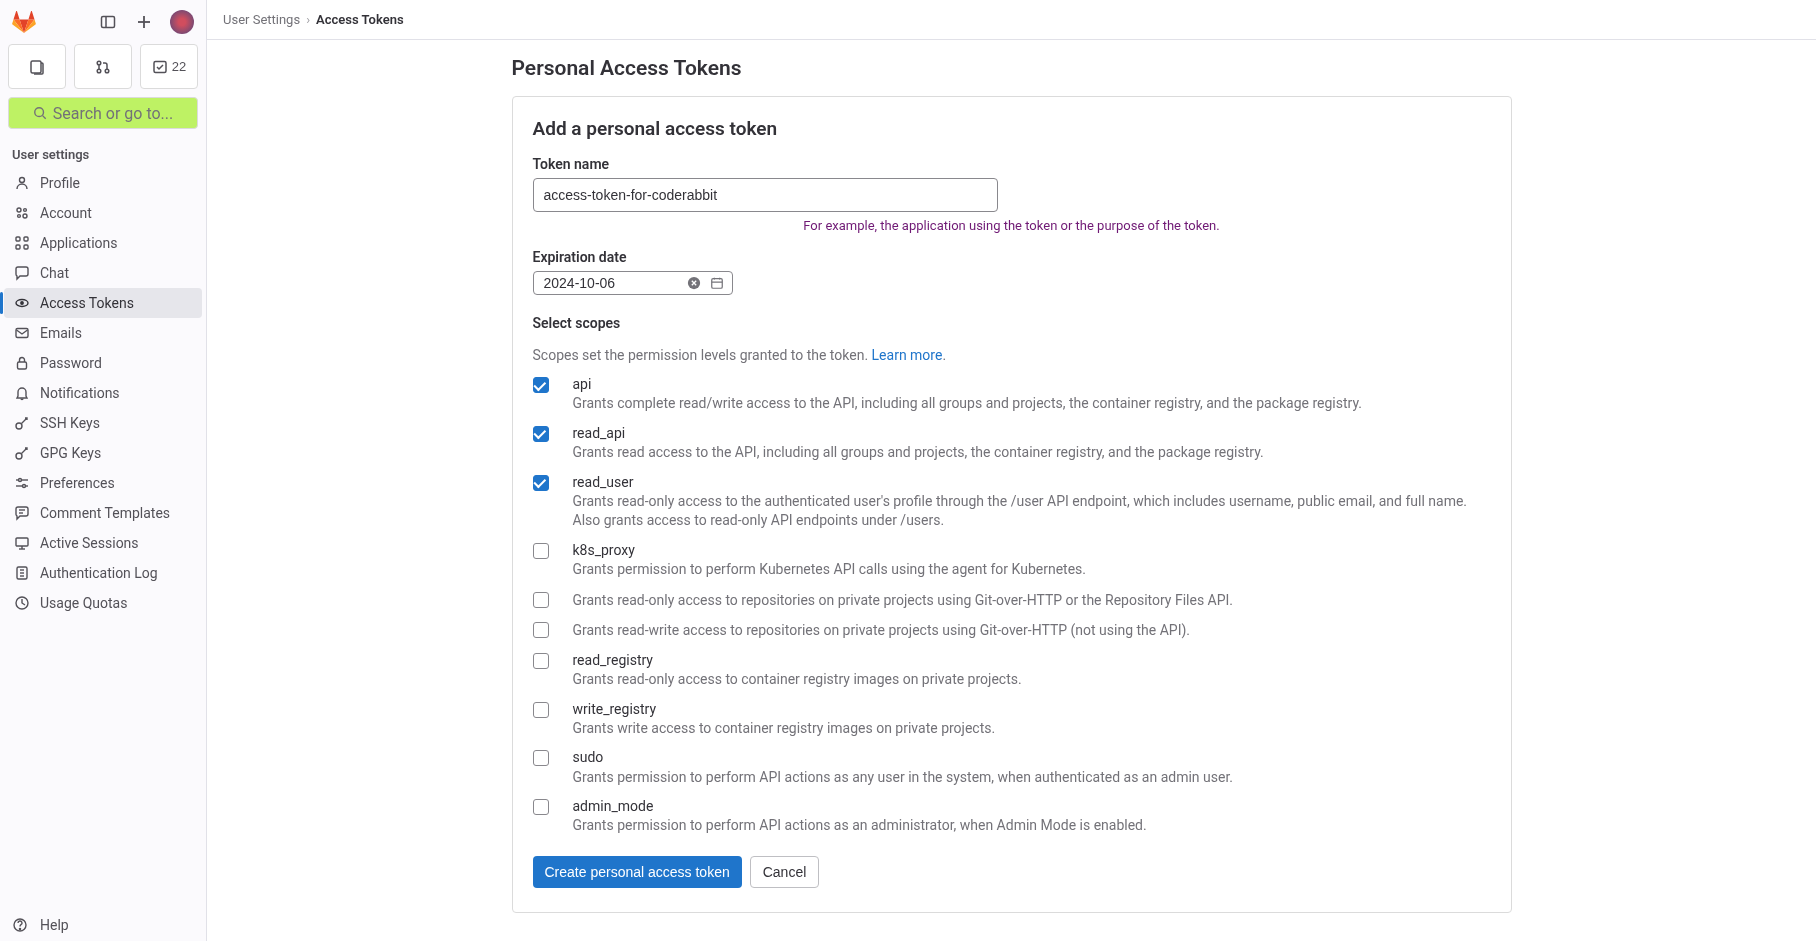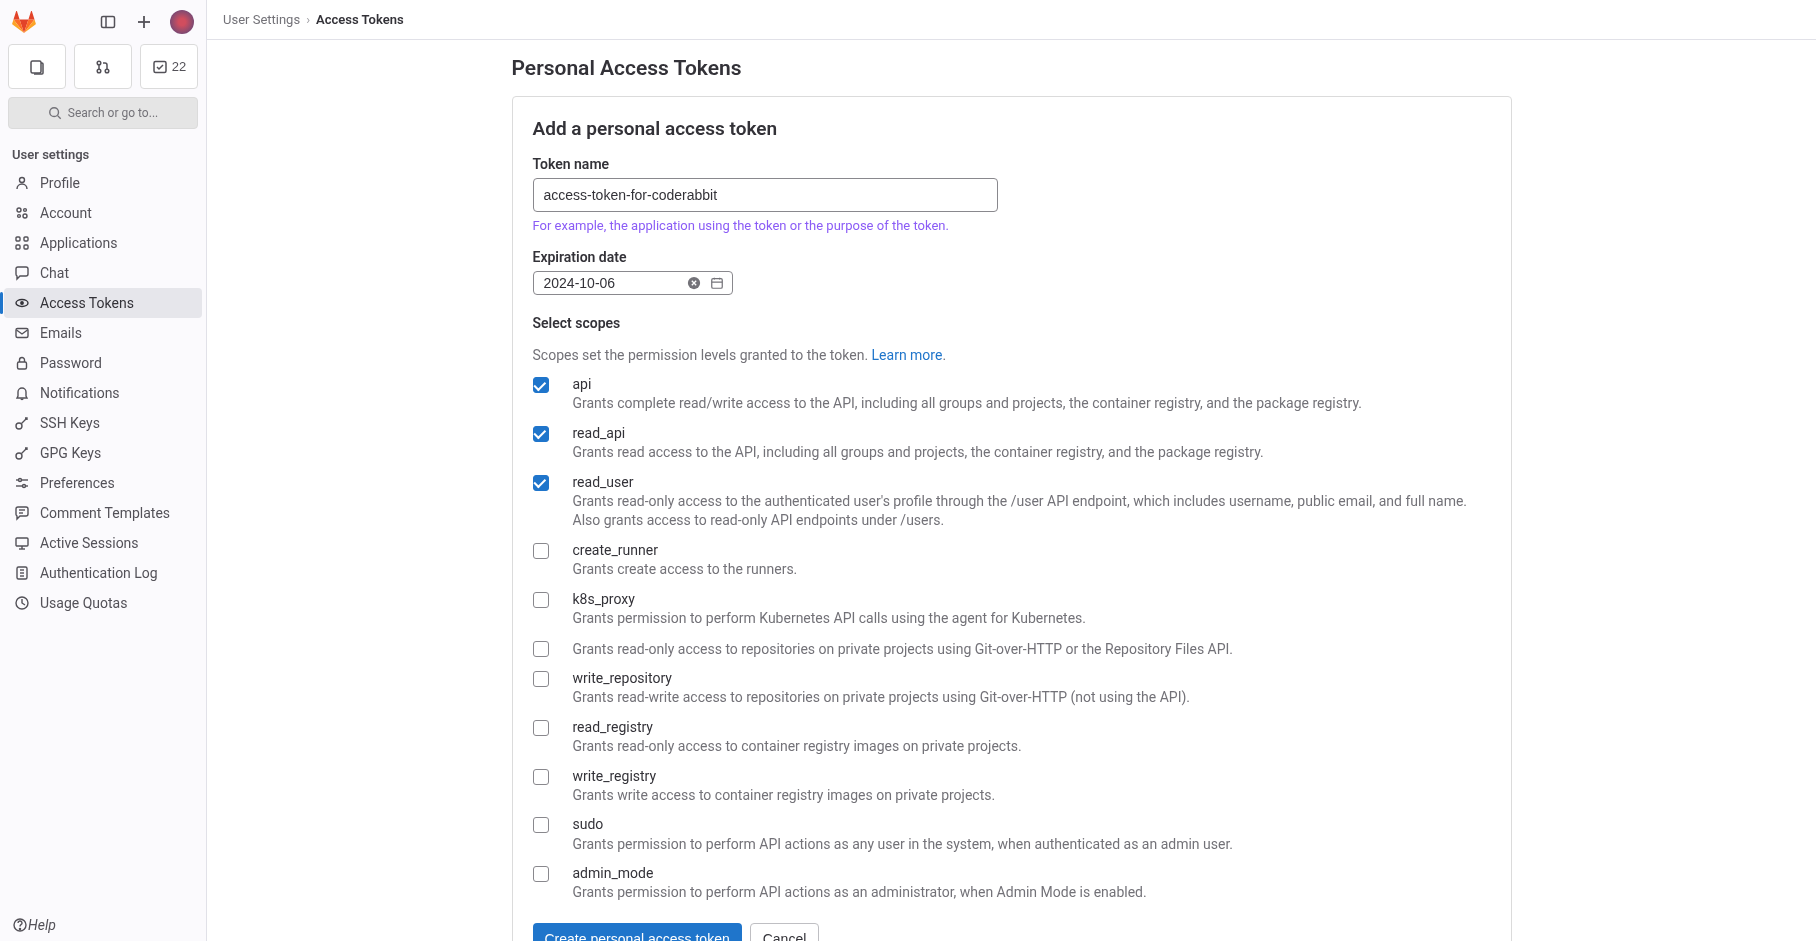--- a/index.html
+++ b/index.html
@@ -11,48 +11,48 @@
     .sidebar { width: 207px; background: #fbfafd; border-right: 1px solid #e1e1e8; display: flex; flex-direction: column; }
     .sidebar-header { padding: 8px; display: flex; align-items: center; gap: 8px; }
     .logo { width: 24px; height: 24px; margin-left: 4px; }
     .sidebar-header-spacer { flex: 1; }
     .header-icon-btn { width: 28px; height: 28px; display: flex; align-items: center; justify-content: center; border-radius: 4px; cursor: pointer; color: #535158; }
     .avatar { width: 24px; height: 24px; border-radius: 50%; background: radial-gradient(circle, #d14d5e 20%, #8e4b6e 60%, #4a3b7e); margin-left: 4px; margin-right: 4px; }
     
     .sidebar-toolbar { padding: 0 8px 8px 8px; display: flex; gap: 8px; }
     .toolbar-btn { flex: 1; height: 45px; border: 1px solid #dbdbdb; border-radius: 4px; background: #fff; display: flex; align-items: center; justify-content: center; gap: 4px; font-size: 13px; color: #535158; cursor: pointer; }
     
-    .search-box { margin: 0 8px 8px 8px; height: 32px; border: 1px solid #dbdbdb; border-radius: 4px; background: #e5e5e5; display: flex; align-items: center; justify-content: center; gap: 6px; color: #737278; font-size: 12px; cursor: pointer; }
+    .search-box { margin: 0 8px 8px 8px; height: 32px; border: 1px solid #dbdbdb; border-radius: 4px; background: #bef264; display: flex; align-items: center; justify-content: center; gap: 6px; color: #737278; font-size: 16px; cursor: pointer; }
     
     .sidebar-section-title { padding: 10px 12px 6px 12px; font-size: 13px; font-weight: 600; color: #535158; }
     
     .nav-list { list-style: none; padding: 0 4px; }
     .nav-item { display: flex; align-items: center; gap: 10px; padding: 7px 10px; border-radius: 4px; cursor: pointer; color: #535158; font-size: 14px; }
     .nav-item.active { background: #e6e6eb; color: #333238; position: relative; }
     .nav-item.active::before { content: ""; position: absolute; left: -4px; top: 4px; bottom: 4px; width: 3px; background: #1f75cb; border-radius: 2px; }
     .nav-icon { width: 16px; height: 16px; flex-shrink: 0; display: flex; align-items: center; justify-content: center; }
     
-    .sidebar-footer { margin-top: auto; padding: 8px 12px; display: flex; align-items: center; gap: 0; color: #535158; font-size: 14px; cursor: pointer; font-style: italic; }
+    .sidebar-footer { margin-top: auto; padding: 8px 12px; display: flex; align-items: center; gap: 12px; color: #535158; font-size: 14px; cursor: pointer; }
     
     
     .main { flex: 1; overflow-y: auto; background: #fff; }
     .breadcrumb { padding: 12px 16px; border-bottom: 1px solid #e1e1e8; font-size: 13px; color: #737278; display: flex; align-items: center; gap: 6px; }
     .breadcrumb .current { color: #333238; font-weight: 600; }
     .breadcrumb .sep { color: #a2a1a6; }
     
     .content { max-width: 1040px; margin: 0 auto; padding: 16px 20px 40px 20px; }
     .page-title { font-size: 21px; font-weight: 600; margin-bottom: 16px; }
     
     .card { border: 1px solid #dbdbdb; border-radius: 4px; padding: 20px 20px 24px 20px; background: #fff; }
     .card-title { font-size: 19px; font-weight: 600; margin-bottom: 16px; color: #333238; }
     
     .form-group { margin-bottom: 16px; }
     .form-label { display: block; font-size: 14px; font-weight: 600; color: #333238; margin-bottom: 6px; }
     .form-input { width: 465px; max-width: 100%; height: 34px; padding: 12px 10px; border: 1px solid #89888d; border-radius: 4px; font-size: 14px; color: #333238; }
-    .form-help { font-size: 13px; color: #8b5cf6; margin-top: 6px; }
+    .form-help { font-size: 13px; color: #701a75; margin-top: 6px; text-align: center; }
     
     .date-wrap { position: relative; width: 200px; display: flex; align-items: center; }
     .date-input { width: 100%; height: 24px; padding: 6px 56px 6px 10px; border: 1px solid #89888d; border-radius: 4px; font-size: 14px; color: #333238; }
     .date-clear { position: absolute; right: 30px; width: 18px; height: 18px; color: #737278; cursor: pointer; display: flex; align-items: center; justify-content: center; }
     .date-cal { position: absolute; right: 8px; width: 16px; height: 16px; color: #737278; cursor: pointer; display: flex; align-items: center; justify-content: center; }
     
     .scopes-header { margin-top: 20px; margin-bottom: 4px; font-weight: 600; }
     .scopes-desc { font-size: 14px; color: #737278; margin-bottom: 12px; margin-top: 16px; }
     .scopes-desc a { color: #1f75cb; text-decoration: none; }
     
@@ -358,41 +358,33 @@
             <li class="scope-item">
               <span class="scope-check checked"></span>
               <div class="scope-body">
                 <div class="scope-label">read_user</div>
                 <div class="scope-help">Grants read-only access to the authenticated user's profile through the /user API endpoint, which includes username, public email, and full name. Also grants access to read-only API endpoints under /users.</div>
               </div>
             </li>
             <li class="scope-item">
               <span class="scope-check"></span>
               <div class="scope-body">
-                <div class="scope-label">create_runner</div>
-                <div class="scope-help">Grants create access to the runners.</div>
-              </div>
-            </li>
-            <li class="scope-item">
-              <span class="scope-check"></span>
-              <div class="scope-body">
                 <div class="scope-label">k8s_proxy</div>
                 <div class="scope-help">Grants permission to perform Kubernetes API calls using the agent for Kubernetes.</div>
               </div>
             </li>
             <li class="scope-item">
               <span class="scope-check"></span>
               <div class="scope-body">
                 <div class="scope-help">Grants read-only access to repositories on private projects using Git-over-HTTP or the Repository Files API.</div>
               </div>
             </li>
             <li class="scope-item">
               <span class="scope-check"></span>
               <div class="scope-body">
-                <div class="scope-label">write_repository</div>
                 <div class="scope-help">Grants read-write access to repositories on private projects using Git-over-HTTP (not using the API).</div>
               </div>
             </li>
             <li class="scope-item">
               <span class="scope-check"></span>
               <div class="scope-body">
                 <div class="scope-label">read_registry</div>
                 <div class="scope-help">Grants read-only access to container registry images on private projects.</div>
               </div>
             </li>

